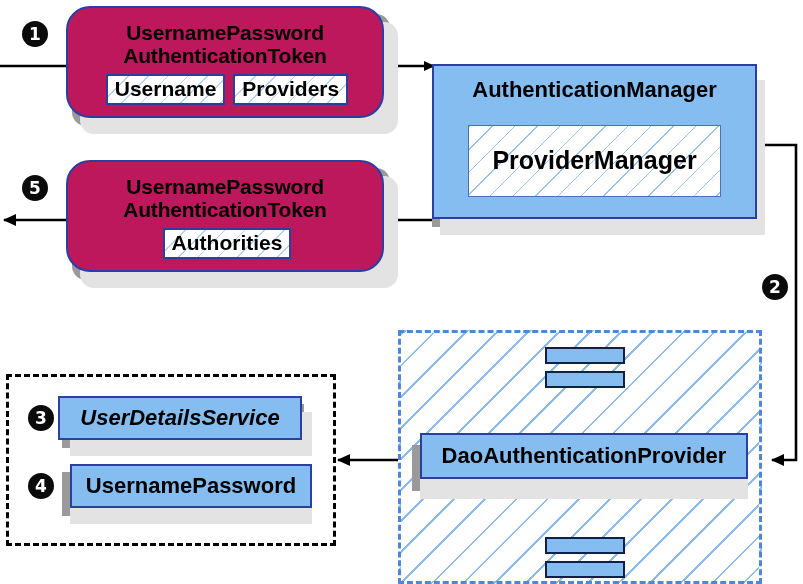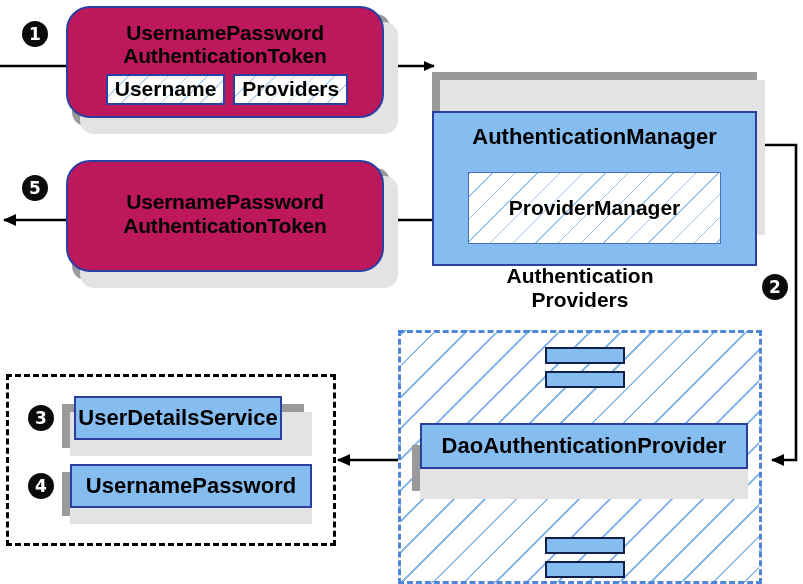--- a/index.html
+++ b/index.html
@@ -21,21 +21,21 @@
         font-weight:bold;padding:1px 7px 3px 7px;box-sizing:border-box;
         display:flex;align-items:center;justify-content:center;
         background-image:repeating-linear-gradient(135deg,
            rgba(120,175,230,.55) 0 1px, rgba(0,0,0,0) 1px 14px);}
   
   .rect{background:#85bdf0;border:2px solid #2b3fa0;}
   .rect.big{font-size:22px;}
   .hatchbox{background:#ffffff;border:1px solid #4a72b8;
         background-image:repeating-linear-gradient(135deg,
            rgba(120,175,230,.75) 0 1px, rgba(0,0,0,0) 1px 16px);
-        font-size:21px;font-weight:bold;}
+        font-size:25px;font-weight:bold;}
   .amgr{background:#85bdf0;border:2px solid #2b3fa0;
         flex-direction:column;justify-content:flex-start;}
   .amgr .title{font-size:22px;padding-top:12px;}
   
   .sh1,.sh2{position:absolute;}
   .sh1{background:#9a9a9a;}
   .sh2{background:#e3e3e3;}
   
   .dashblack{position:absolute;box-sizing:border-box;
              border:3px dashed #000;background:transparent;}
@@ -93,60 +93,57 @@
     </div>
     <div class="slots">
       <div class="slot">Username</div>
       <div class="slot">Providers</div>
     </div>
   </div>
   <div class="badge" style="left:22px;top:21px;">1</div>
 
   <div class="sh1" style="left:432px;top:72px;width:325px;height:155px;"></div>
   <div class="sh2" style="left:440px;top:80px;width:325px;height:155px;"></div>
-  <div class="node amgr" style="left:432px;top:64px;width:325px;height:155px;margin-top:47px;">
+  <div class="node amgr" style="left:432px;top:64px;width:325px;height:155px;">
     <div class="title">AuthenticationManager</div>
     <div class="node hatchbox" style="position:absolute;left:34px;top:59px;width:253px;height:72px;">ProviderManager</div>
   </div>
 
   <div class="sh1" style="left:72px;top:168px;width:318px;height:112px;border-radius:14px;"></div>
   <div class="sh2" style="left:80px;top:176px;width:318px;height:112px;border-radius:14px;"></div>
   <div class="node token" style="left:66px;top:160px;width:318px;height:112px;">
     <div class="title">
       <div>UsernamePassword</div>
       <div>AuthenticationToken</div>
     </div>
     <div class="slots">
+      <div class="slot">Authorities</div>
     </div>
   </div>
   <div class="badge" style="left:22px;top:175px;">5</div>
 
-  <div class="caption" style="left:470px;top:264px;width:220px;">
-    <div>Authentication</div>
-    <div>Providers</div>
-  </div>
   <div class="badge" style="left:762px;top:274px;">2</div>
 
   <div class="dashblue" style="left:398px;top:330px;width:364px;height:254px;"></div>
 
   <div class="bar" style="left:545px;top:347px;width:80px;height:17px;"></div>
   <div class="bar" style="left:545px;top:371px;width:80px;height:17px;"></div>
 
   <div class="sh1" style="left:412px;top:445px;width:328px;height:46px;"></div>
   <div class="sh2" style="left:420px;top:453px;width:328px;height:46px;"></div>
-  <div class="node rect big" style="left:420px;top:423px;width:328px;height:46px;">DaoAuthenticationProvider</div>
+  <div class="node rect big" style="left:420px;top:433px;width:328px;height:46px;">DaoAuthenticationProvider</div>
 
   <div class="bar" style="left:545px;top:537px;width:80px;height:17px;"></div>
   <div class="bar" style="left:545px;top:561px;width:80px;height:17px;"></div>
 
   <div class="dashblack" style="left:6px;top:374px;width:330px;height:172px;"></div>
 
   <div class="sh1" style="left:62px;top:404px;width:242px;height:44px;"></div>
   <div class="sh2" style="left:70px;top:412px;width:242px;height:44px;"></div>
-  <div class="node rect big" style="left:74px;top:396px;width:208px;height:44px;">UserDetailsService</div>
+  <div class="node rect big" style="left:58px;top:396px;width:244px;height:44px;font-style:italic;">UserDetailsService</div>
   <div class="badge" style="left:28px;top:405px;">3</div>
 
   <div class="sh1" style="left:62px;top:472px;width:242px;height:44px;"></div>
   <div class="sh2" style="left:70px;top:480px;width:242px;height:44px;"></div>
   <div class="node rect big" style="left:70px;top:464px;width:242px;height:44px;">UsernamePassword</div>
   <div class="badge" style="left:28px;top:473px;">4</div>
 
 </div>
 
 </body></html>

